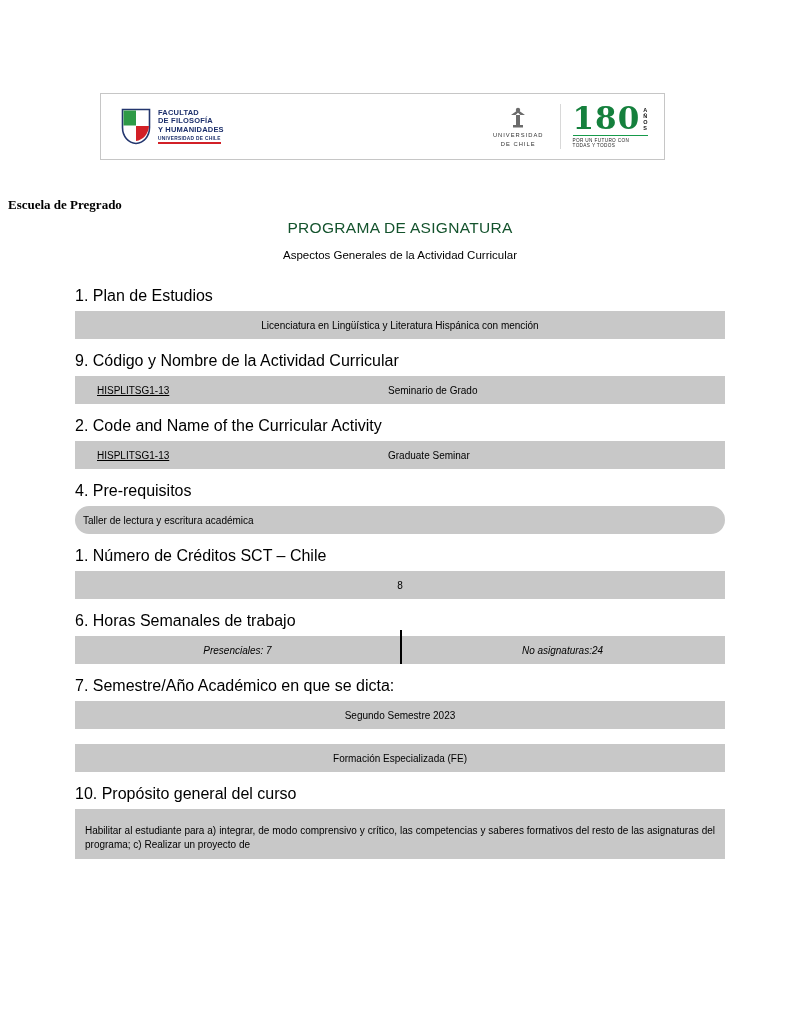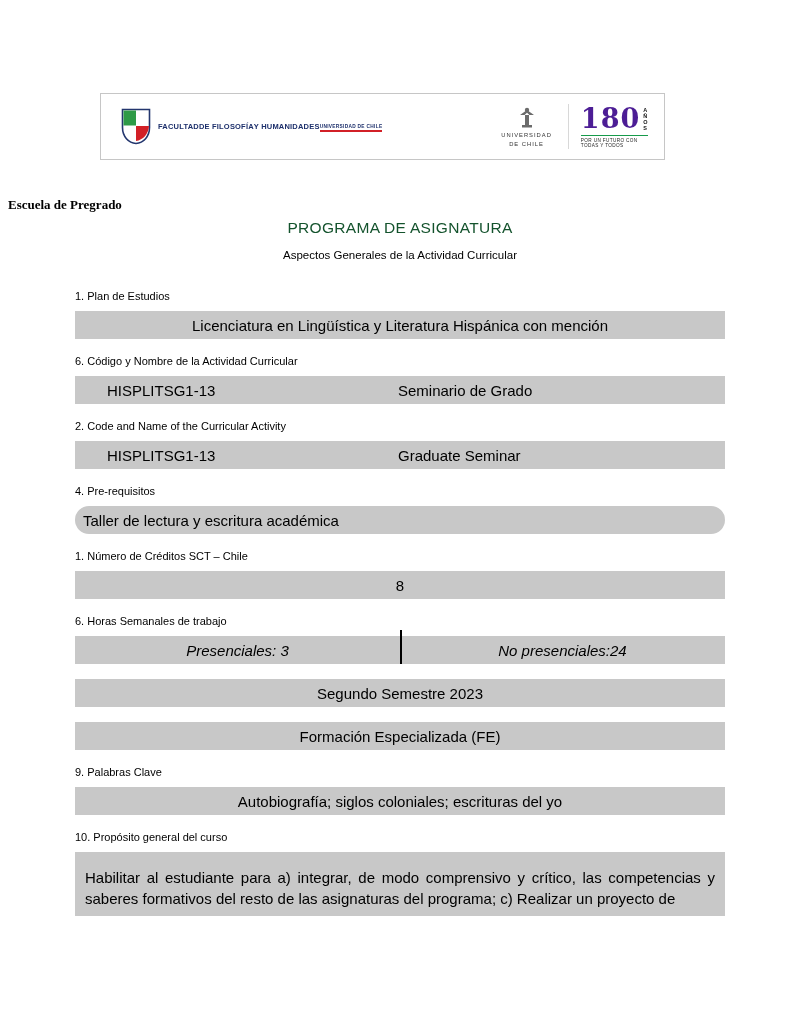--- a/index.html
+++ b/index.html
@@ -10,32 +10,32 @@
   .page { position: relative; width: 800px; height: 1035px; overflow: hidden; background: #fff; }
 
   
   .header-box {
     position: absolute; left: 100px; top: 93px; width: 565px; height: 67px;
     border: 1px solid #c6c6c6; background: #fff;
     display: flex; align-items: center; justify-content: space-between;
     padding: 0 16px 0 20px; box-sizing: border-box;
   }
   .fac-logo { display: flex; align-items: center; gap: 7px; }
-  .fac-text { display: flex; flex-direction: row; align-items: flex-end; }
+  .fac-text { display: flex; flex-direction: column; }
   .fac-line { font-size: 7.5px; font-weight: bold; color: #1c2f6b; letter-spacing: .2px; line-height: 8.5px; }
   .fac-sub {
     font-size: 4.8px; font-weight: bold; color: #1c2f6b; margin-top: 2px;
     border-bottom: 2px solid #d22027; padding-bottom: 1px; width: max-content; letter-spacing: .3px;
   }
   .right-logos { display: flex; align-items: center; gap: 16px; }
   .emblem { display: flex; flex-direction: column; align-items: center; }
   .emblem-text { font-size: 5.8px; letter-spacing: 1px; color: #333; line-height: 7px; margin-top: 2px; text-align: center; }
   .anniv { display: flex; flex-direction: column; border-left: 1px solid #d8d8d8; padding-left: 12px; }
   .anniv-row { display: flex; align-items: flex-start; gap: 3px; }
-  .anniv-number { font-family: "DejaVu Serif", serif; font-size: 27px; line-height: 29px; font-weight: bold; color: #4c1d95; letter-spacing: 1px; }
+  .anniv-number { font-family: "DejaVu Serif", serif; font-size: 31px; line-height: 29px; font-weight: bold; color: #15803d; letter-spacing: 1px; }
   .anniv-unit { display: flex; flex-direction: column; font-size: 5.5px; font-weight: bold; color: #101010; line-height: 6px; margin-top: 3px; letter-spacing: .5px; }
   .anniv-tag { font-size: 4.7px; letter-spacing: .35px; color: #1f1f1f; line-height: 5.6px; margin-top: 2px; border-top: 1px solid #169a4a; padding-top: 1.5px; }
   .anniv-tag .tag-line { display: block; }
 
   
   .school {
     position: absolute; top: 197px; left: 0; width: 100%; text-align: left;
     font-family: "Liberation Serif", serif; font-weight: bold; font-size: 13px; padding-left: 8px;
   }
   .doc-title {
@@ -43,28 +43,28 @@
     font-size: 15.5px; color: #14532d; letter-spacing: .3px;
   }
   .doc-subtitle {
     position: absolute; top: 249px; left: 0; width: 100%; text-align: center;
     font-size: 11.5px; 
   }
 
   
   .content { position: absolute; top: 289px; left: 75px; width: 650px; }
   .field { margin-bottom: 15px; }
-  .field-label { font-size: 11px; line-height: 14px; margin-bottom: 8px; }
+  .field-label { font-size: 16px; line-height: 14px; margin-bottom: 8px; }
   .bar {
     background: #c8c8c8; min-height: 28px;
-    display: flex; align-items: center; font-size: 15px;
+    display: flex; align-items: center; font-size: 10px;
   }
   .bar-center { justify-content: center; text-align: center; }
   .bar-left { padding-left: 8px; border-radius: 14px; }
-  .twocol .col1 { margin-left: 32px; width: 291px; }
+  .twocol .col1 { margin-left: 22px; width: 291px; text-decoration: underline; }
   .twocol .col2 { flex: 1; }
   .split { position: relative; font-style: italic; }
   .split .half { width: 50%; text-align: center; }
   .split .divider { position: absolute; left: 50%; top: -6px; bottom: 0; width: 2px; background: #000; }
   .bar-justify {
     display: block; padding: 15px 10px 7px 10px; text-align: justify;
     line-height: 1.4; min-height: 48px; box-sizing: border-box;
   }
 </style>
 </head>
@@ -124,21 +124,21 @@
   <div class="content">
 
     <div class="field">
       <div class="field-label">1. Plan de Estudios</div>
       <div class="bar bar-center">
         <span>Licenciatura en Lingüística y Literatura Hispánica con mención</span>
       </div>
     </div>
 
     <div class="field">
-      <div class="field-label">6. Código y Nombre de la Actividad Curricular</div>
+      <div class="field-label">9. Código y Nombre de la Actividad Curricular</div>
       <div class="bar twocol">
         <span class="col1">HISPLITSG1-13</span>
         <span class="col2">Seminario de Grado</span>
       </div>
     </div>
 
     <div class="field">
       <div class="field-label">2. Code and Name of the Curricular Activity</div>
       <div class="bar twocol">
         <span class="col1">HISPLITSG1-13</span>
@@ -156,44 +156,39 @@
     <div class="field">
       <div class="field-label">1. Número de Créditos SCT – Chile</div>
       <div class="bar bar-center">
         <span>8</span>
       </div>
     </div>
 
     <div class="field">
       <div class="field-label">6. Horas Semanales de trabajo</div>
       <div class="bar split">
-        <span class="half">Presenciales: 3</span>
+        <span class="half">Presenciales: 7</span>
         <span class="divider"></span>
-        <span class="half">No presenciales:24</span>
+        <span class="half">No asignaturas:24</span>
       </div>
     </div>
 
     <div class="field">
+      <div class="field-label">7. Semestre/Año Académico en que se dicta:</div>
       <div class="bar bar-center">
         <span>Segundo Semestre 2023</span>
       </div>
     </div>
 
     <div class="field">
       <div class="bar bar-center">
         <span>Formación Especializada (FE)</span>
       </div>
     </div>
 
-    <div class="field">
-      <div class="field-label">9. Palabras Clave</div>
-      <div class="bar bar-center">
-        <span>Autobiografía; siglos coloniales; escrituras del yo</span>
-      </div>
-    </div>
 
     <div class="field">
       <div class="field-label">10. Propósito general del curso</div>
       <div class="bar bar-justify">Habilitar al estudiante para a) integrar, de modo comprensivo y crítico, las competencias y saberes formativos del resto de las asignaturas del programa; c) Realizar un proyecto de</div>
     </div>
 
   </div>
 </div>
 
 </body></html>

